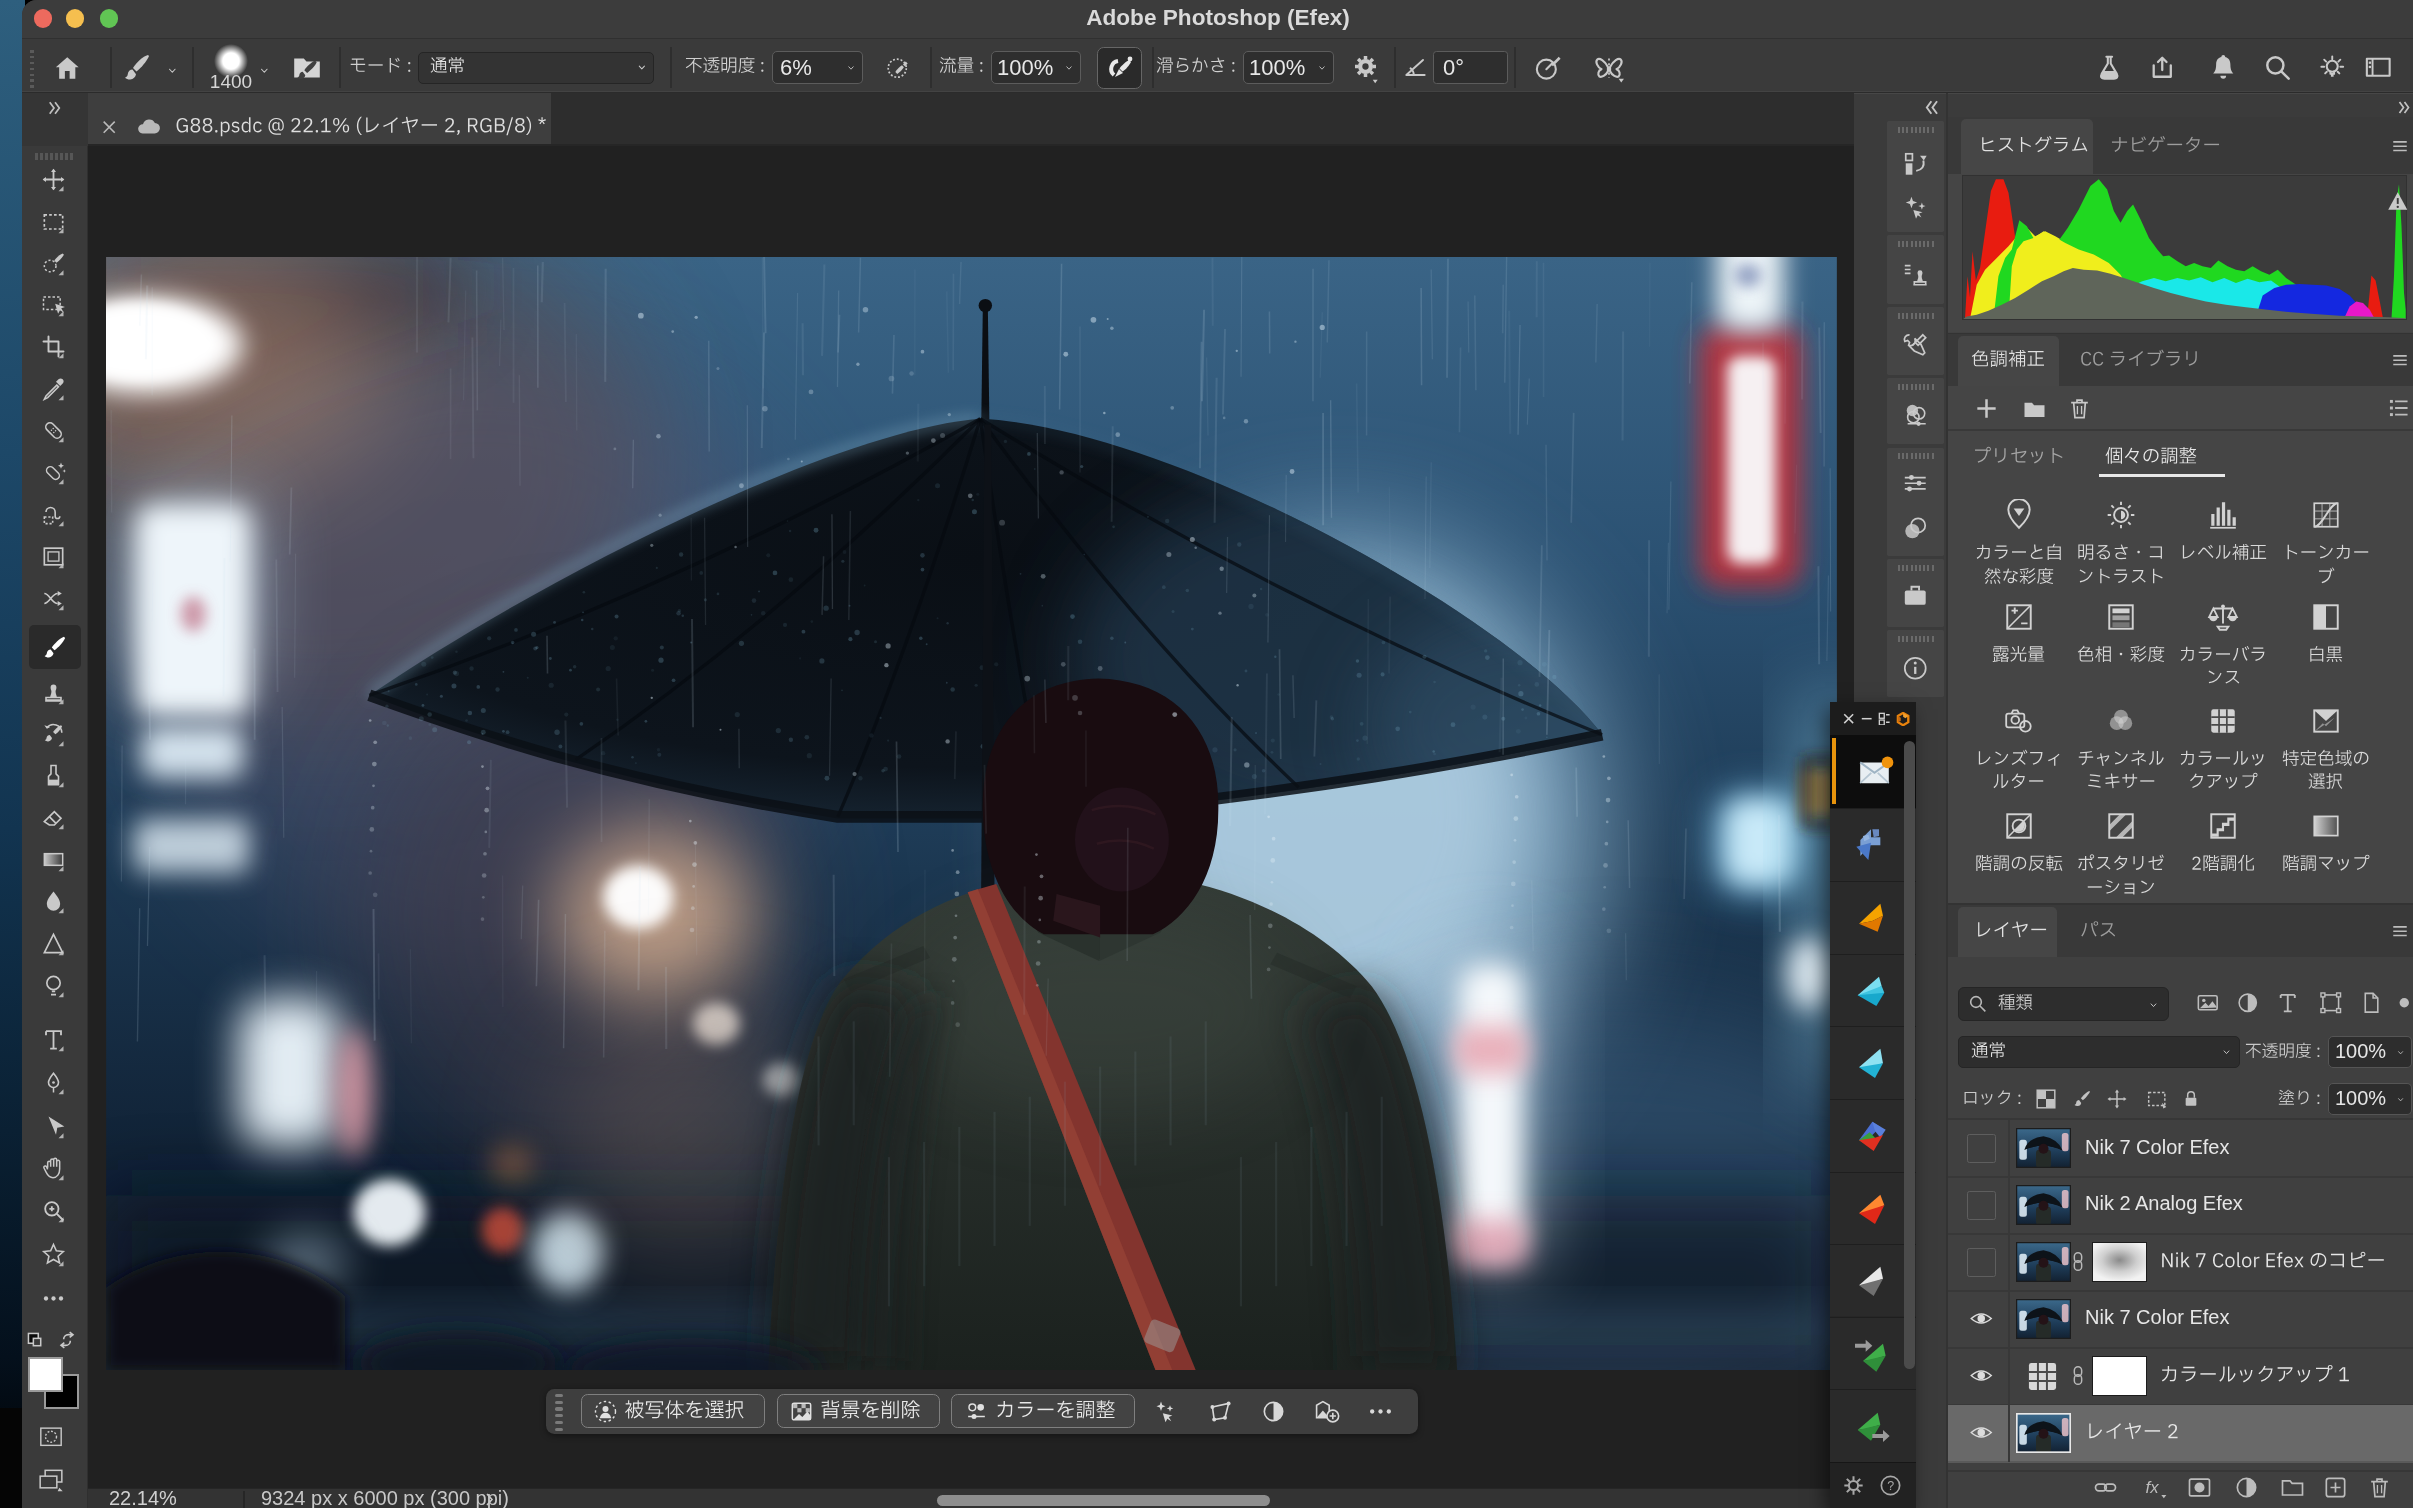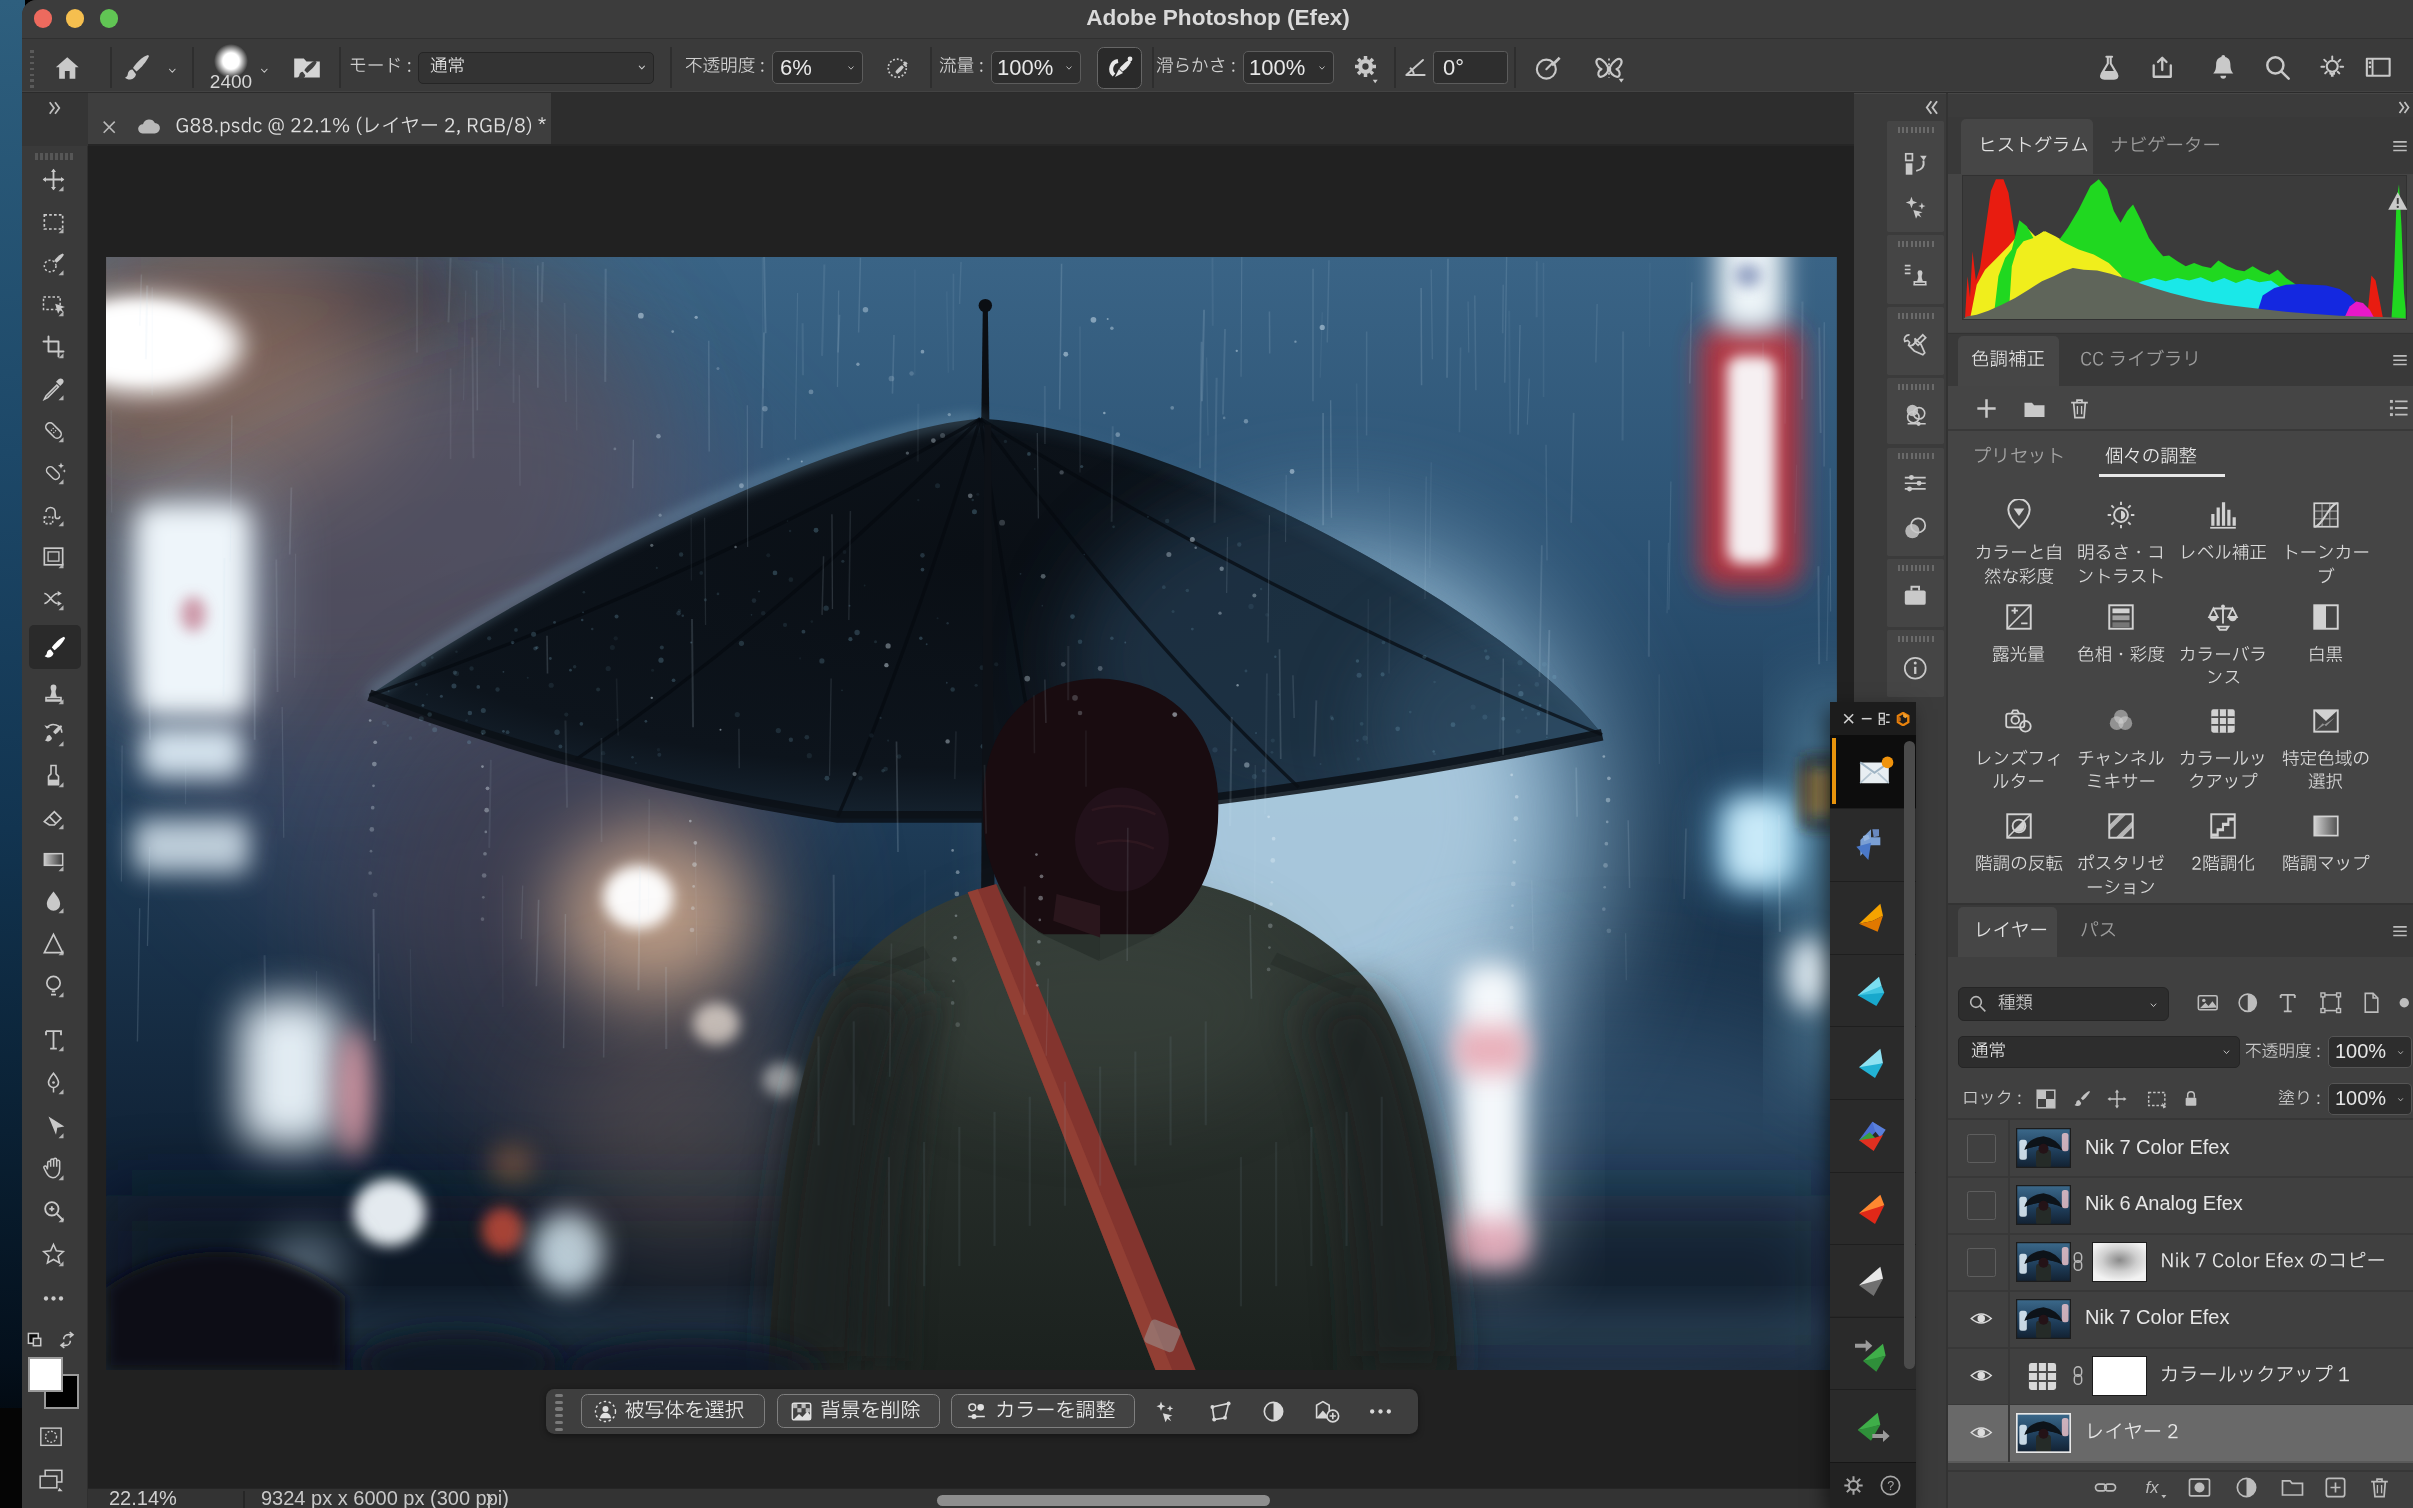--- a/index.html
+++ b/index.html
@@ -175,21 +175,21 @@
 <svg style="position:absolute;left:214px;top:44px" width="34" height="34" viewBox="0 0 40 40">
     <defs>
       <radialGradient id="bcirc">
         <stop offset="0" stop-color="#fff"></stop>
         <stop offset=".48" stop-color="#fff"></stop>
         <stop offset="1" stop-color="#fff" stop-opacity="0"></stop>
       </radialGradient>
     </defs>
     <circle cx="20" cy="20" r="20" fill="url(#bcirc)"></circle>
   </svg>
-<div style="position:absolute;left:231px;top:83px;transform:translate(-50%,-54%);font-size:19px;color:#d6d6d6;white-space:nowrap;">2400</div>
+<div style="position:absolute;left:231px;top:83px;transform:translate(-50%,-54%);font-size:19px;color:#d6d6d6;white-space:nowrap;">1400</div>
 <svg style="position:absolute;left:258px;top:67px" width="12.6" height="7.5" viewBox="0 0 30 30">
     <path d="M4 9 L15 21 26 9" fill="none" stroke="#c9c9c9" stroke-width="4.4" stroke-linecap="round" stroke-linejoin="round"></path>
   </svg>
 <svg style="position:absolute;left:291px;top:52px" width="32" height="32" viewBox="0 0 30 30">
     <path d="M3 6h9l2.5 3H27v15H3z" fill="#d4d4d4"></path>
     <path d="M22.5 8c-3.5 1.5-8 6-10 9l2.6 2.6c3-2 7.5-6.5 9-10z" fill="#404040"></path>
     <path d="M11 18.5c-1.7 0-3 1.3-3.2 3-.1 1.2-.7 2-1.9 2.5 1 .9 2.3 1.4 3.6 1.2 2-.2 3.6-1.6 3.9-3.5z" fill="#404040"></path>
   </svg>
 <div style="position:absolute;left:339px;top:47px;width:1.7px;height:41px;background:#2e2e2e"></div>
 <svg style="position:absolute;left:349px;top:54px;overflow:visible;" width="63" height="23" viewBox="0 0 74.5938 27.2969">
@@ -1981,21 +1981,21 @@
     </defs>
     <rect width="66" height="48" fill="url(#th3844)"></rect>
     <rect x="4" y="14" width="9" height="24" rx="3" fill="#dceaf4" opacity=".9"></rect>
     <rect x="55" y="6" width="8" height="22" rx="3" fill="#e8c0c8" opacity=".85"></rect>
     <path d="M10 26 Q33 4 56 27 L50 24 33 20 16 24 Z" fill="#0b1016"></path>
     <path d="M33 10 Q14 12 10 26 Q33 16 56 27 Q50 13 33 10" fill="#0d1319"></path>
     <rect x="24" y="26" width="18" height="22" rx="4" fill="#252b28"></rect>
     <circle cx="33" cy="25" r="6" fill="#241317"></circle>
     <rect x="0.5" y="0.5" width="65" height="47" fill="none" stroke="#1c1c1c" stroke-width="2"></rect>
   </svg>
-<div style="position:absolute;left:2085px;top:1192px;font-size:20px;color:#e6e6e6;white-space:nowrap;">Nik 6 Analog Efex</div>
+<div style="position:absolute;left:2085px;top:1192px;font-size:20px;color:#e6e6e6;white-space:nowrap;">Nik 2 Analog Efex</div>
 <div style="position:absolute;left:1948px;top:1290px;width:466px;height:1.7px;background:#383838"></div>
 <div style="position:absolute;left:1967px;top:1248px;width:28.5px;height:28.5px;border:1.7px solid #5e5e5e;border-radius:2.5px"></div>
 <div style="position:absolute;left:2008px;top:1234px;width:1.7px;height:57px;background:#383838"></div>
 <svg style="position:absolute;left:2016px;top:1242px" width="55" height="40" viewBox="0 0 66 48">
     <defs>
       <linearGradient id="th3912" x1="0" y1="0" x2="0" y2="1">
         <stop offset="0" stop-color="#3c6a8c"></stop>
         <stop offset=".6" stop-color="#1e3c58"></stop>
         <stop offset="1" stop-color="#122030"></stop>
       </linearGradient>

